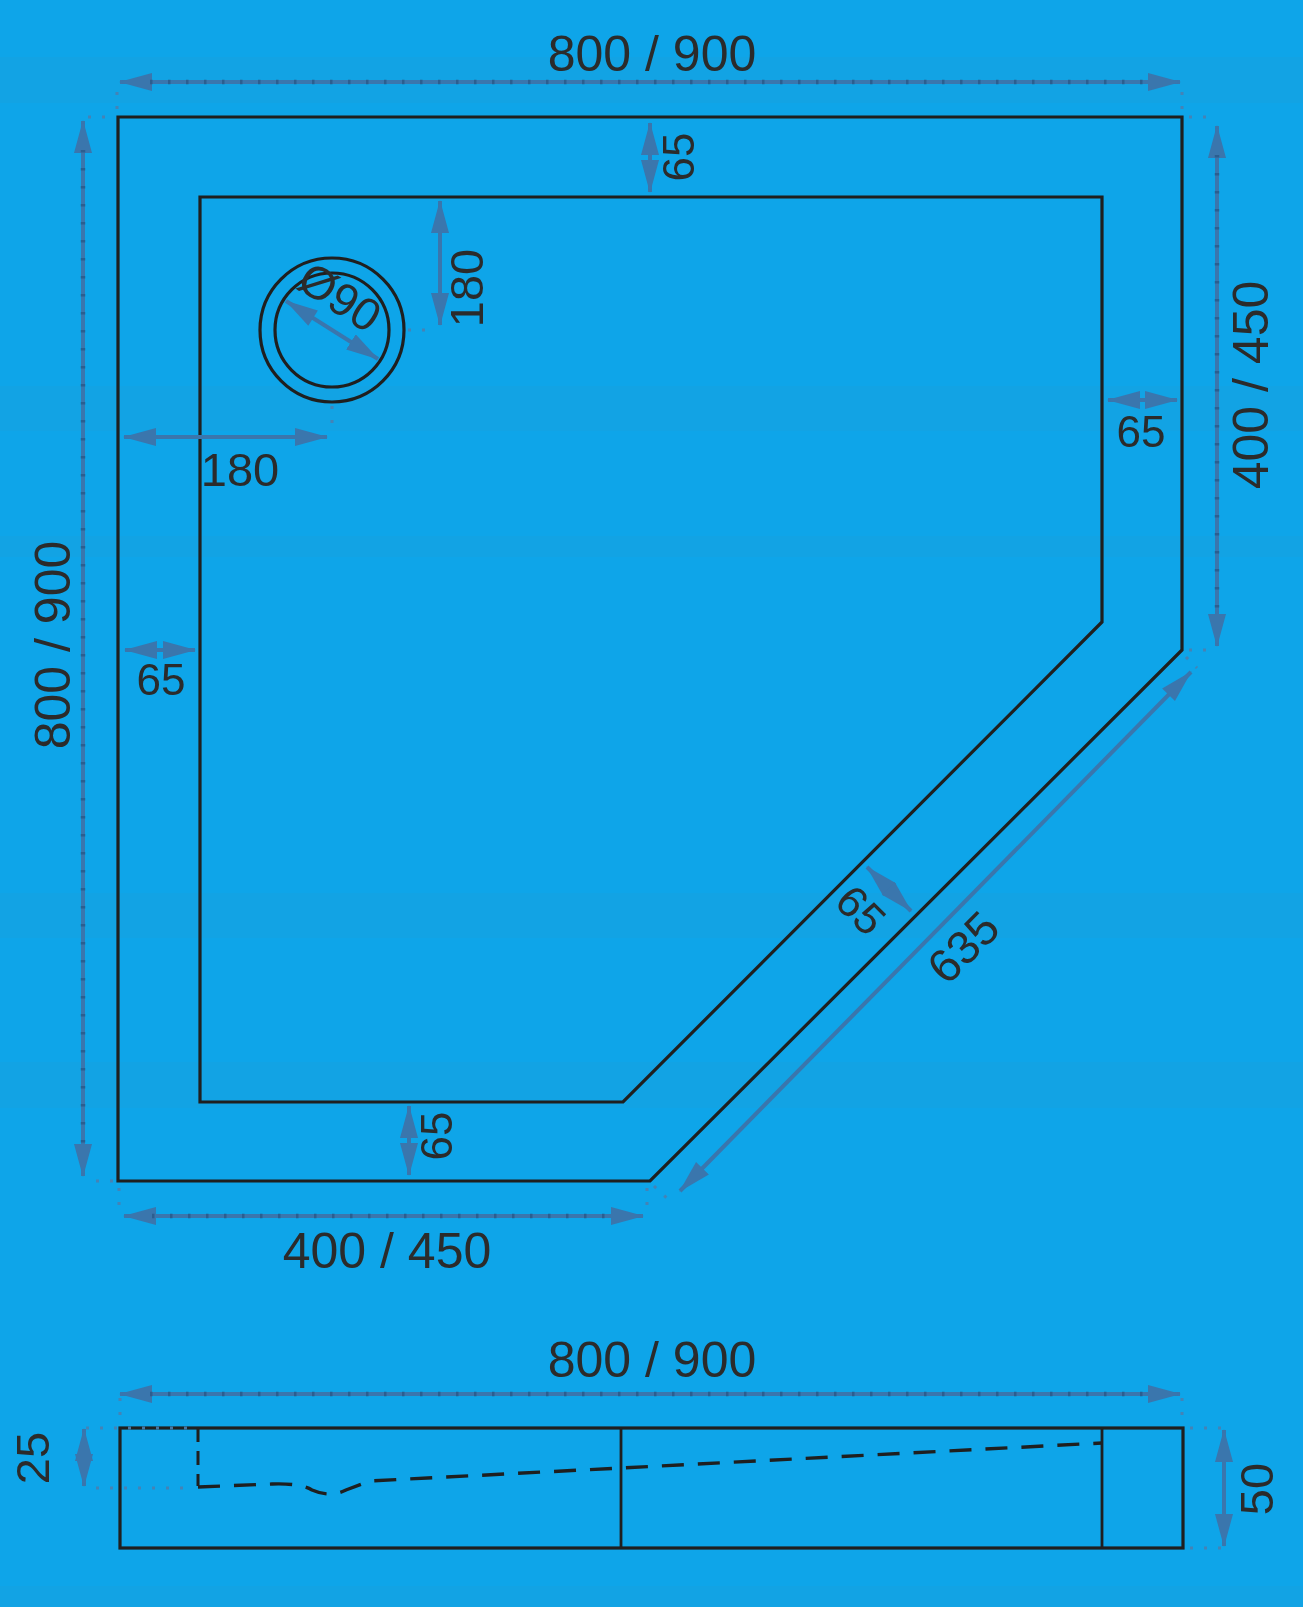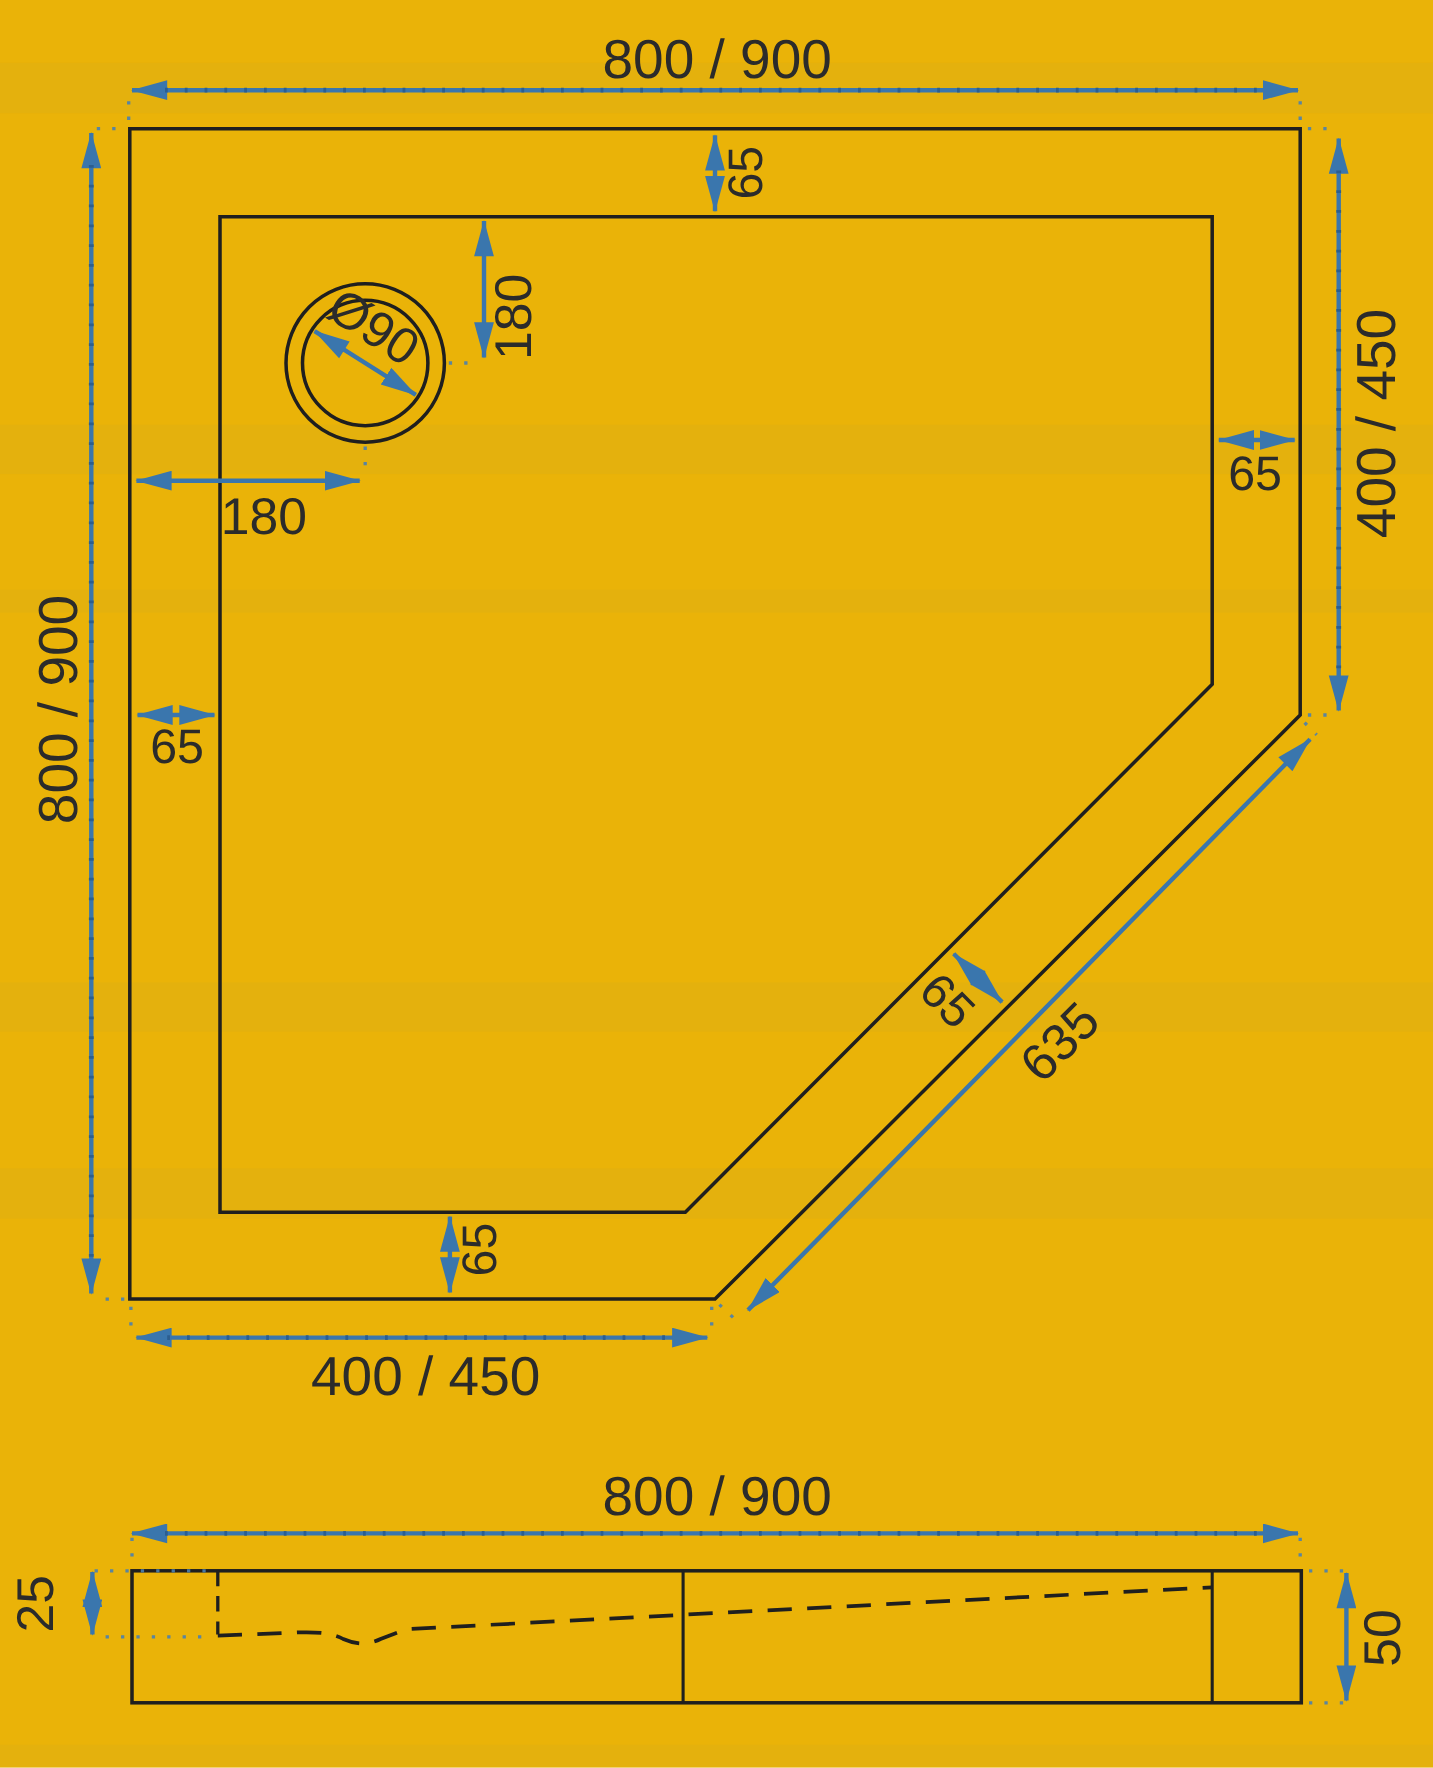--- a/index.html
+++ b/index.html
@@ -1,16 +1,16 @@
 <!DOCTYPE html>
 <html><head>
 <meta charset="utf-8">
 <style>
   html,body{margin:0;padding:0;background:#ffffff;}
-  .canvas{position:relative;width:1303px;height:1607px;background:#eab308;overflow:hidden;}
+  .canvas{position:relative;width:1303px;height:1607px;background:#0ea5e9;overflow:hidden;}
   svg{display:block;}
   text{font-family:"Liberation Sans", sans-serif;fill:#2b2b2b;}
   .t50{font-size:50px;}
   .t47{font-size:47px;}
   .t46{font-size:46px;}
   .t44{font-size:44px;}
   .bl{stroke:#1f1f1f;stroke-width:3.2;fill:none;stroke-linejoin:miter;}
   .blthin{stroke:#1f1f1f;stroke-width:2.8;fill:none;}
   .dash{stroke:#1f1f1f;stroke-width:3.4;fill:none;stroke-dasharray:22 14;stroke-linecap:butt;}
   .dashv{stroke:#1f1f1f;stroke-width:3;fill:none;stroke-dasharray:14 9;}

